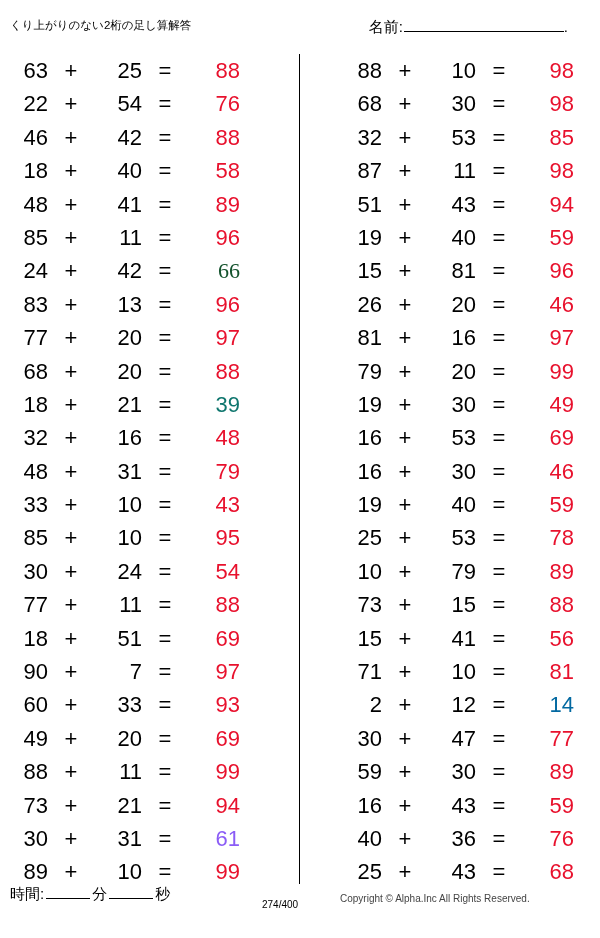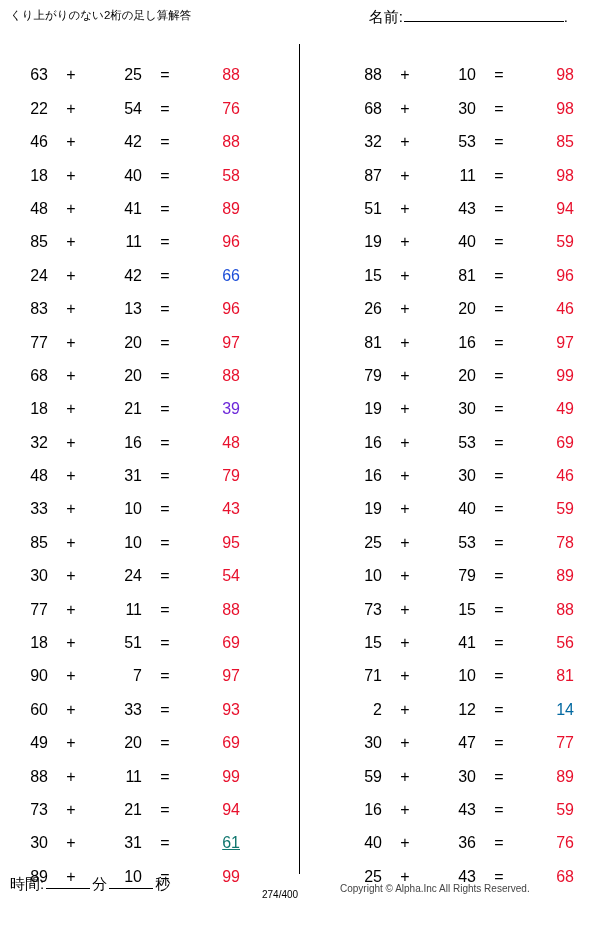--- a/index.html
+++ b/index.html
@@ -13,20 +13,21 @@
     font-family: "Liberation Sans", sans-serif;
     color: #000000;
     position: relative;
     overflow: hidden;
   }
   .sheet {
     width: 600px;
     height: 920px;
     position: relative;
     box-sizing: border-box;
+    margin-top: 10px;
   }
 
   
   .header {
     position: absolute;
     top: 0;
     left: 0;
     width: 600px;
     height: 40px;
   }
@@ -75,22 +76,22 @@
     position: relative;
     padding-top: 6px;
     box-sizing: border-box;
   }
   .col-left {
     border-right: 1px solid #000;
   }
   .row {
     height: 33.4px;
     display: flex;
-    align-items: flex-end;
-    font-size: 16px;
+    align-items: flex-start;
+    font-size: 22px;
     line-height: 1;
   }
   .col-left .row {
     padding-left: 2px;
   }
   .col-right .row {
     padding-left: 36px;
   }
   .cell {
     text-align: right;
@@ -197,21 +198,21 @@
           <span class="cell op">+</span>
           <span class="cell num-b">11</span>
           <span class="cell eq">=</span>
           <span class="cell ans" style="color: rgb(232, 17, 45);">96</span>
         </div>
         <div class="row">
           <span class="cell num-a">24</span>
           <span class="cell op">+</span>
           <span class="cell num-b">42</span>
           <span class="cell eq">=</span>
-          <span class="cell ans" style="color: #1d4ed8;">66</span>
+          <span class="cell ans" style="color: #14532d; font-family: Liberation Serif, serif;">66</span>
         </div>
         <div class="row">
           <span class="cell num-a">83</span>
           <span class="cell op">+</span>
           <span class="cell num-b">13</span>
           <span class="cell eq">=</span>
           <span class="cell ans" style="color: rgb(232, 17, 45);">96</span>
         </div>
         <div class="row">
           <span class="cell num-a">77</span>
@@ -225,21 +226,21 @@
           <span class="cell op">+</span>
           <span class="cell num-b">20</span>
           <span class="cell eq">=</span>
           <span class="cell ans" style="color: rgb(232, 17, 45);">88</span>
         </div>
         <div class="row">
           <span class="cell num-a">18</span>
           <span class="cell op">+</span>
           <span class="cell num-b">21</span>
           <span class="cell eq">=</span>
-          <span class="cell ans" style="color: #6d28d9;">39</span>
+          <span class="cell ans" style="color: #0f766e;">39</span>
         </div>
         <div class="row">
           <span class="cell num-a">32</span>
           <span class="cell op">+</span>
           <span class="cell num-b">16</span>
           <span class="cell eq">=</span>
           <span class="cell ans" style="color: rgb(232, 17, 45);">48</span>
         </div>
         <div class="row">
           <span class="cell num-a">48</span>
@@ -316,21 +317,21 @@
           <span class="cell op">+</span>
           <span class="cell num-b">21</span>
           <span class="cell eq">=</span>
           <span class="cell ans" style="color: rgb(232, 17, 45);">94</span>
         </div>
         <div class="row">
           <span class="cell num-a">30</span>
           <span class="cell op">+</span>
           <span class="cell num-b">31</span>
           <span class="cell eq">=</span>
-          <span class="cell ans" style="color: #0f766e; text-decoration: underline;">61</span>
+          <span class="cell ans" style="color: #8b5cf6;">61</span>
         </div>
         <div class="row">
           <span class="cell num-a">89</span>
           <span class="cell op">+</span>
           <span class="cell num-b">10</span>
           <span class="cell eq">=</span>
           <span class="cell ans" style="color: rgb(232, 17, 45);">99</span>
         </div>
       </div>
     <div class="col col-right" id="col-right">

